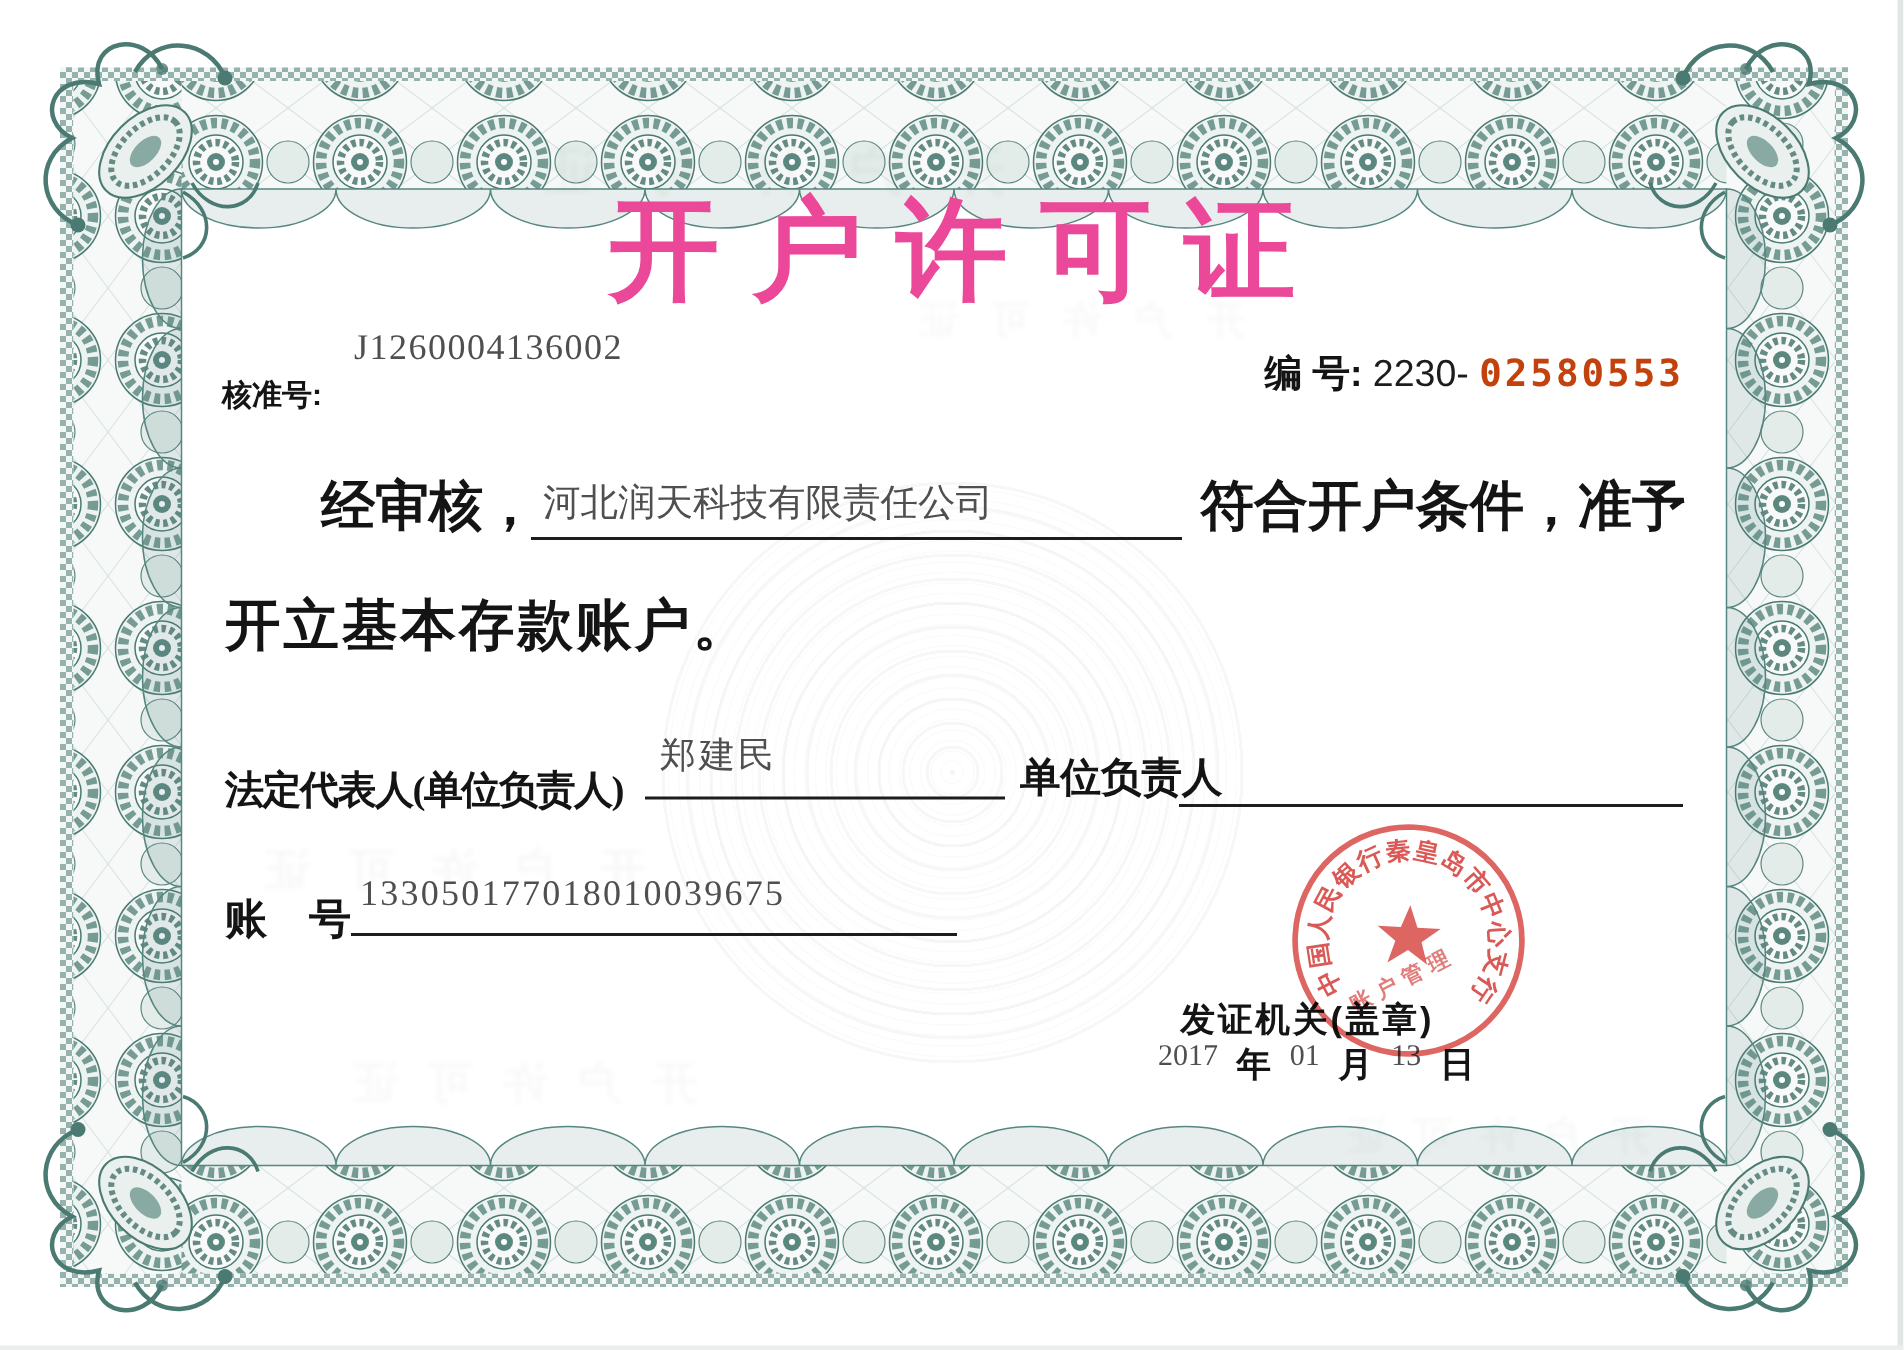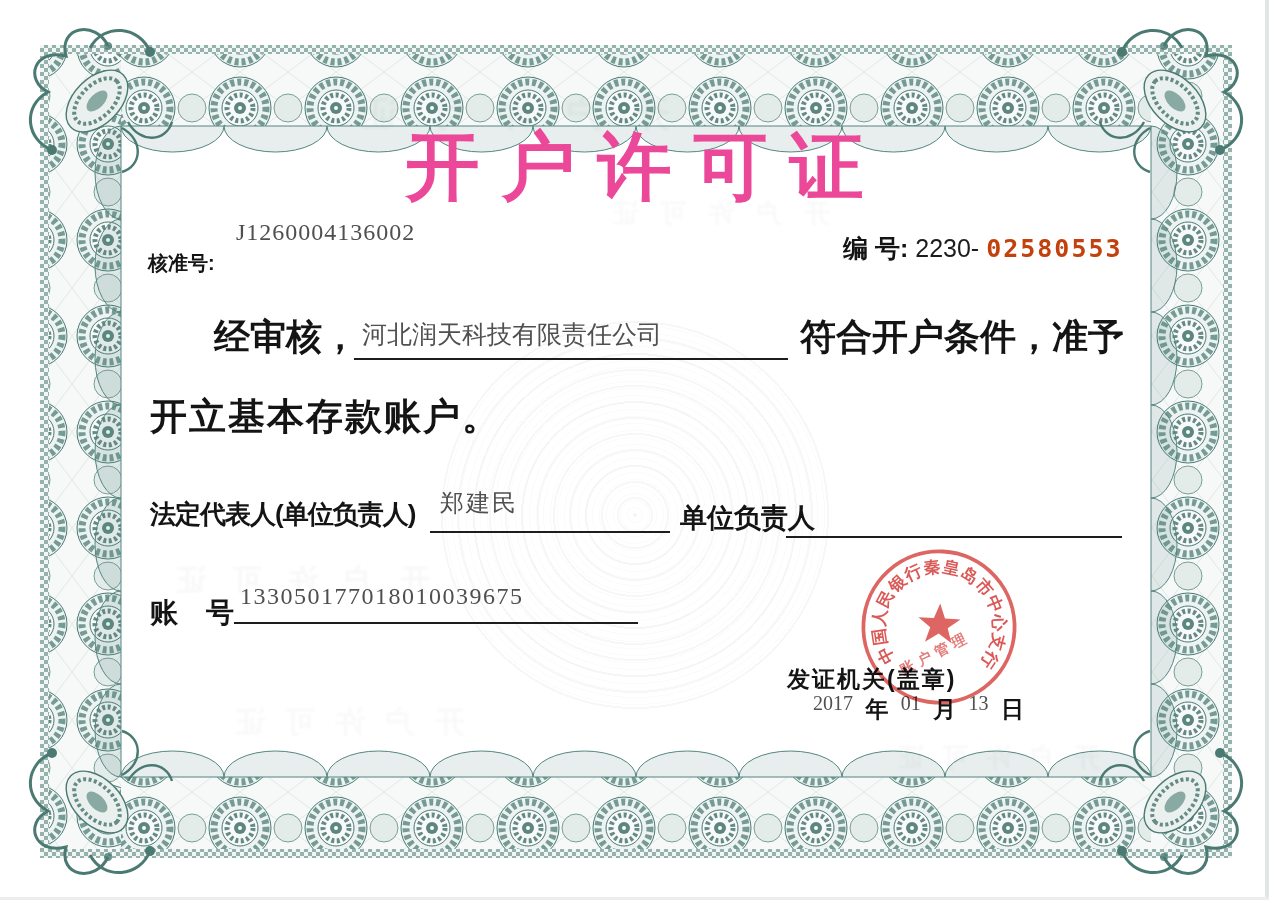--- a/index.html
+++ b/index.html
@@ -46,35 +46,35 @@
   .approval-value{left:236px;top:219px;font-size:24px;letter-spacing:1px;}
 
   .serial{left:843px;top:232px;font-size:25px;color:#1c1c1c;}
   .serial .num{font-family:"DejaVu Sans Mono",monospace;font-weight:700;letter-spacing:2px;}
 
   .reviewed{left:214px;top:313px;font-size:36px;}
   .company{left:362px;top:318px;font-size:25px;}
   .qualifies{left:800px;top:313px;font-size:36px;}
   .line2{left:150px;top:392px;font-size:37px;letter-spacing:2px;}
 
-  .rep-label{left:150px;top:497px;font-size:26px;letter-spacing:-1px;}
+  .rep-label{left:150px;top:509px;font-size:26px;letter-spacing:-1px;font-family:Liberation Serif, serif;}
   .rep-value{left:440px;top:487px;font-size:24px;letter-spacing:2px;}
   .bank-label{left:680px;top:500px;font-size:27px;}
   .bank-value{left:788px;top:468px;font-size:23px;white-space:normal;width:345px;line-height:29px;letter-spacing:1px;}
   .acct-label{left:150px;top:594px;font-size:28px;}
   .acct-value{left:240px;top:583px;font-size:24px;letter-spacing:1.5px;}
 
   .rule{position:absolute;height:0;border-bottom:2px solid #1d1d1d;z-index:3;}
   .rule-company{left:354px;top:358px;width:434px;}
   .rule-rep{left:430px;top:531px;width:240px;}
   .rule-bank{left:786px;top:536px;width:336px;}
   .rule-acct{left:234px;top:622px;width:404px;}
 
   .issuer{left:787px;top:664px;font-size:23px;letter-spacing:2px;}
-  .dateline{left:772px;top:694px;font-size:23px;margin-left:41px;}
+  .dateline{left:772px;top:694px;font-size:23px;}
   .dateline .typed-num{font-family:"Liberation Serif",serif;color:#4f4f4f;font-size:20px;position:relative;top:-7px;}
   .dateline .dsep{font-weight:700;color:#141414;margin:0 6px;}
 
   
   .stamp{
     position:absolute;left:855px;top:543px;width:168px;height:168px;z-index:4;
     mix-blend-mode:multiply;opacity:.88;transform:rotate(3deg);
   }
 
   

